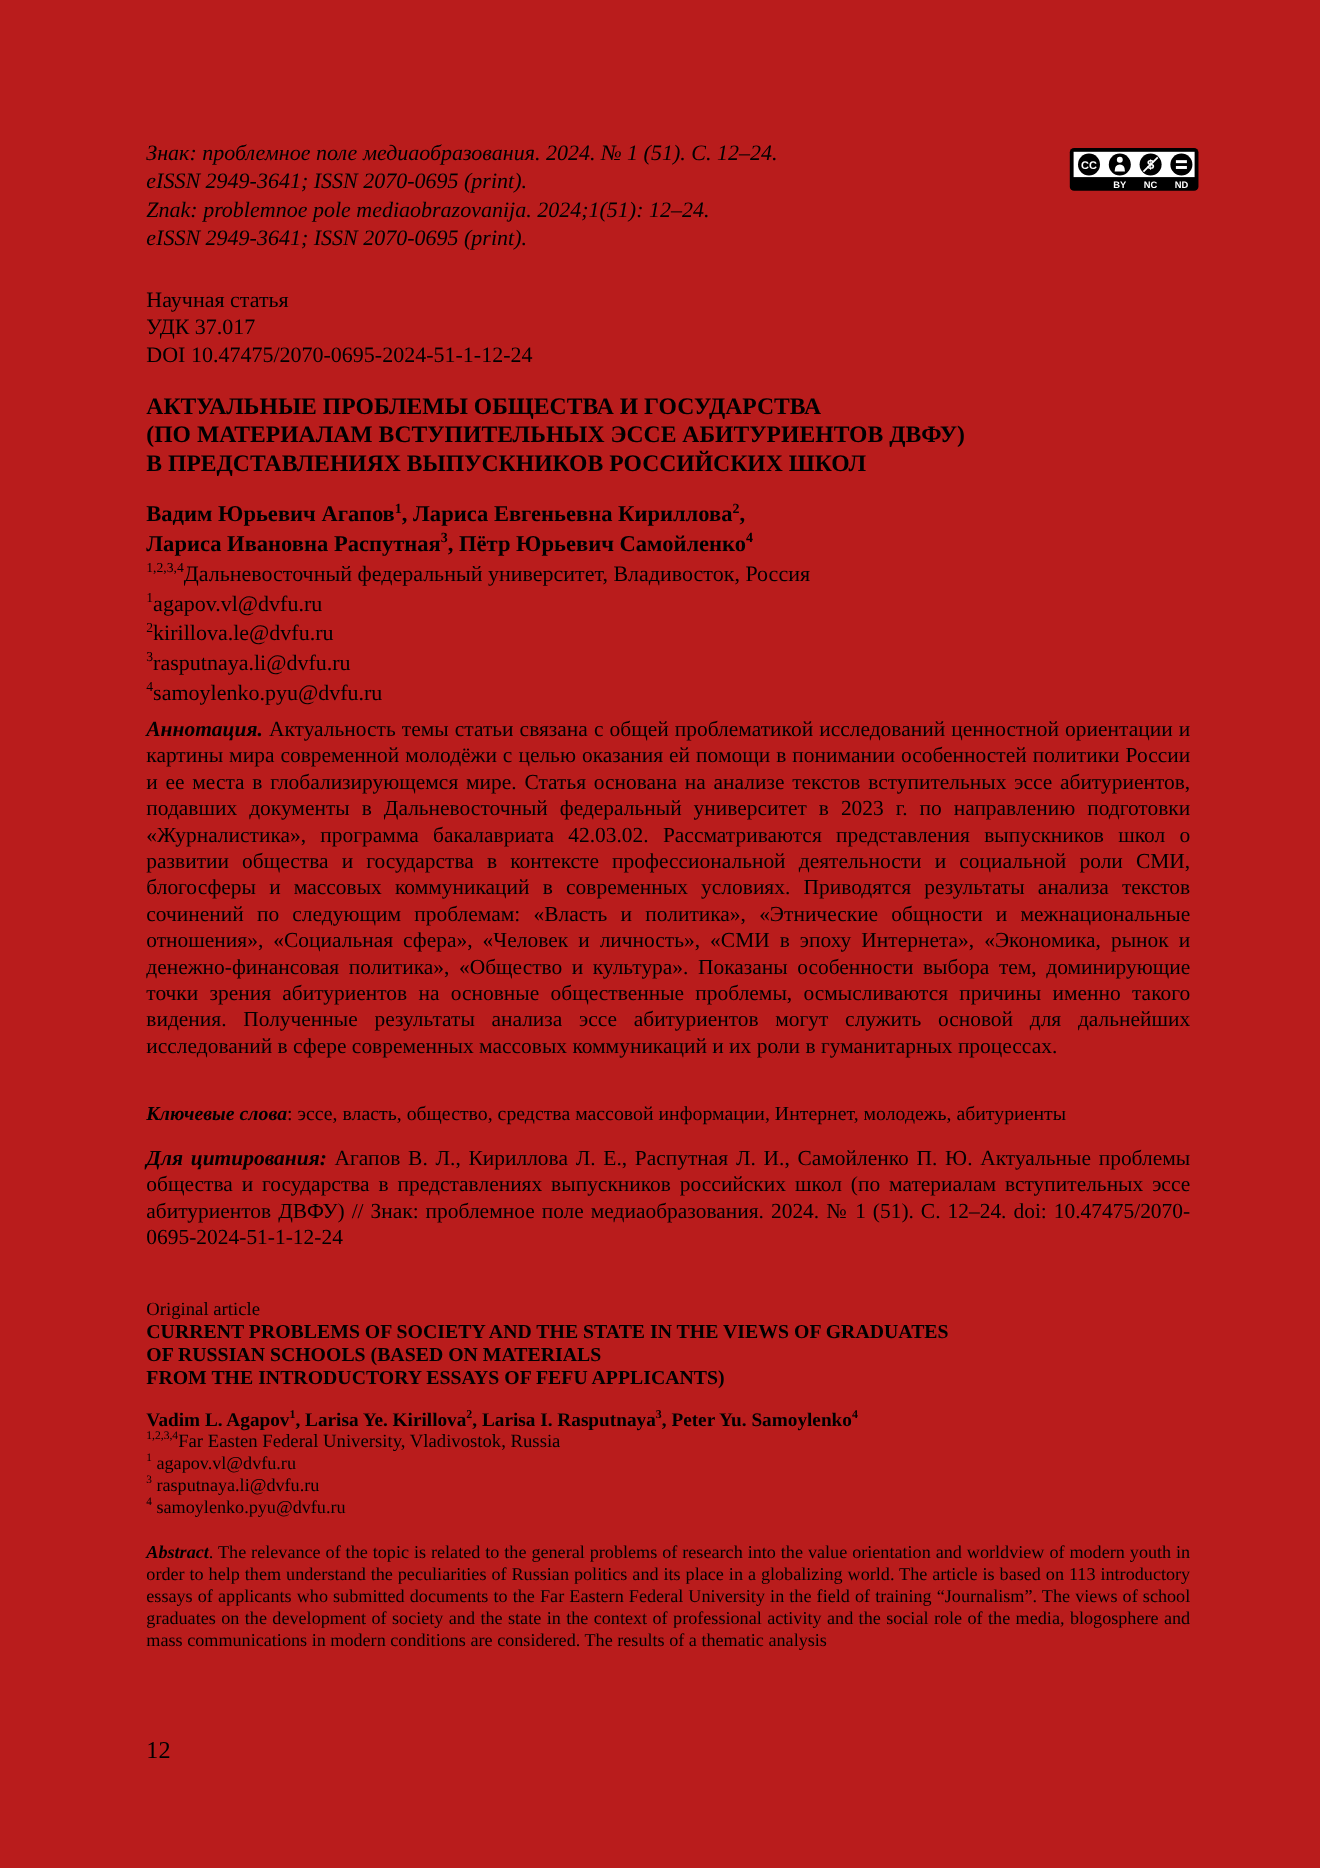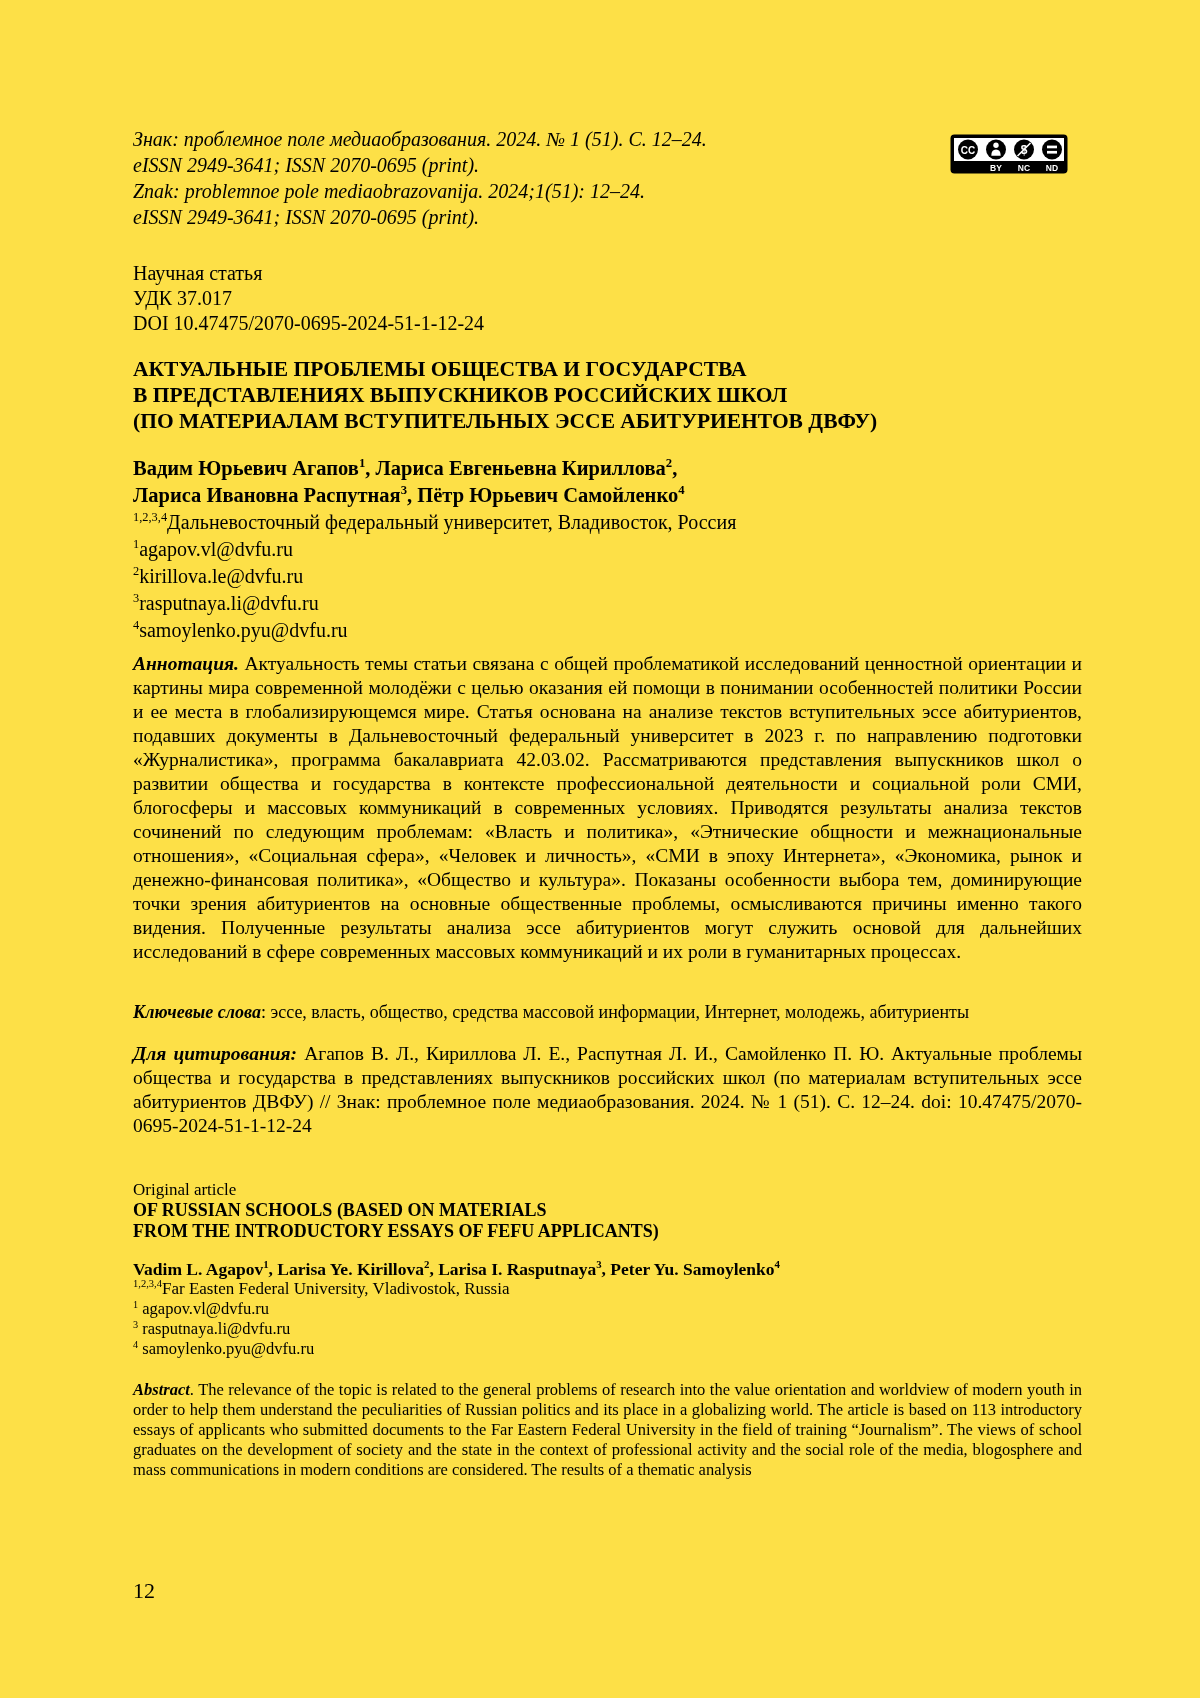--- a/index.html
+++ b/index.html
@@ -7,27 +7,27 @@
   body {
     width: 1200px; height: 1698px;
     font-family: "Liberation Serif", serif;
     color: #000;
   }
   .page {
     position: relative;
     width: 1200px; height: 1698px;
     padding: 126px 118px 0 133px;
     overflow: hidden;
-    background: #fde047;
+    background: #b91c1c;
   }
   p { margin: 0; }
   sup { font-size: 0.62em; line-height: 0; vertical-align: super; }
 
   .masthead-text { font-style: italic; font-size: 20px; line-height: 26px; }
-  .cc-badge { position: absolute; top: 134px; right: 132px; }
+  .cc-badge { position: absolute; top: 134px; right: 110px; }
 
   .meta { margin-top: 31px; font-size: 20px; line-height: 25px; }
 
   .ru-title { margin-top: 20px; font-size: 21.5px; font-weight: bold; line-height: 26px; }
 
   .ru-authors { margin-top: 21px; font-size: 20.5px; font-weight: bold; line-height: 27px; }
   .ru-affil-block { font-size: 20px; line-height: 27px; }
 
   .para { text-align: justify; }
   .lead { font-weight: bold; font-style: italic; }
@@ -90,22 +90,22 @@
   </header>
 
   <section class="meta">
     <div>Научная статья</div>
     <div>УДК 37.017</div>
     <div>DOI 10.47475/2070-0695-2024-51-1-12-24</div>
   </section>
 
   <h1 class="ru-title" style="margin:20px 0 0 0;">
     <div>АКТУАЛЬНЫЕ ПРОБЛЕМЫ ОБЩЕСТВА И ГОСУДАРСТВА</div>
+    <div>(ПО МАТЕРИАЛАМ ВСТУПИТЕЛЬНЫХ ЭССЕ АБИТУРИЕНТОВ ДВФУ)</div>
     <div>В ПРЕДСТАВЛЕНИЯХ ВЫПУСКНИКОВ РОССИЙСКИХ ШКОЛ</div>
-    <div>(ПО МАТЕРИАЛАМ ВСТУПИТЕЛЬНЫХ ЭССЕ АБИТУРИЕНТОВ ДВФУ)</div>
   </h1>
 
   <div class="ru-authors">
     <div><span>Вадим Юрьевич Агапов</span><sup>1</sup><span>, </span><span>Лариса Евгеньевна Кириллова</span><sup>2</sup><span>,</span></div>
     <div><span>Лариса Ивановна Распутная</span><sup>3</sup><span>, </span><span>Пётр Юрьевич Самойленко</span><sup>4</sup></div>
   </div>
 
   <div class="ru-affil-block">
     <div><sup>1,2,3,4</sup><span>Дальневосточный федеральный университет, Владивосток, Россия</span></div>
     <div><sup>1</sup><span>agapov.vl@dvfu.ru</span></div>
@@ -116,20 +116,21 @@
 
   <p class="para abstract-ru"><span class="lead">Аннотация.</span> <span>Актуальность темы статьи связана с общей проблематикой исследований ценностной ориентации и картины мира современной молодёжи с целью оказания ей помощи в понимании особенностей политики России и ее места в глобализирующемся мире. Статья основана на анализе текстов вступительных эссе абитуриентов, подавших документы в Дальневосточный федеральный университет в 2023 г. по направлению подготовки «Журналистика», программа бакалавриата 42.03.02. Рассматриваются представления выпускников школ о развитии общества и государства в контексте профессиональной деятельности и социальной роли СМИ, блогосферы и массовых коммуникаций в современных условиях. Приводятся результаты анализа текстов сочинений по следующим проблемам: «Власть и политика», «Этнические общности и межнациональные отношения», «Социальная сфера», «Человек и личность», «СМИ в эпоху Интернета», «Экономика, рынок и денежно-финансовая политика», «Общество и культура». Показаны особенности выбора тем, доминирующие точки зрения абитуриентов на основные общественные проблемы, осмысливаются причины именно такого видения. Полученные результаты анализа эссе абитуриентов могут служить основой для дальнейших исследований в сфере современных массовых коммуникаций и их роли в гуманитарных процессах.</span></p>
 
   <p class="para keywords"><span class="lead">Ключевые слова</span><span>: эссе, власть, общество, средства массовой информации, Интернет, молодежь, абитуриенты</span></p>
 
   <p class="para citation"><span class="lead">Для цитирования:</span> <span>Агапов В. Л., Кириллова Л. Е., Распутная Л. И., Самойленко П. Ю. Актуальные проблемы общества и государства в представлениях выпускников российских школ (по материалам вступительных эссе абитуриентов ДВФУ) // Знак: проблемное поле медиаобразования. 2024. № 1 (51). С. 12–24. doi: 10.47475/2070-0695-2024-51-1-12-24</span></p>
 
   <section class="english">
     <div class="en-type">Original article</div>
     <div class="en-title">
+      <div>CURRENT PROBLEMS OF SOCIETY AND THE STATE IN THE VIEWS OF GRADUATES</div>
       <div>OF RUSSIAN SCHOOLS (BASED ON MATERIALS</div>
       <div>FROM THE INTRODUCTORY ESSAYS OF FEFU APPLICANTS)</div>
     </div>
     <div class="en-authors"><span>Vadim L. Agapov</span><sup>1</sup><span>, </span><span>Larisa Ye. Kirillova</span><sup>2</sup><span>, </span><span>Larisa I. Rasputnaya</span><sup>3</sup><span>, </span><span>Peter Yu. Samoylenko</span><sup>4</sup></div>
     <div class="en-affil-block">
       <div><sup>1,2,3,4</sup><span>Far Easten Federal University, Vladivostok, Russia</span></div>
     </div>
     <div class="en-emails">
       <div><sup>1</sup> <span>agapov.vl@dvfu.ru</span></div>
       <div><sup>3</sup> <span>rasputnaya.li@dvfu.ru</span></div>

